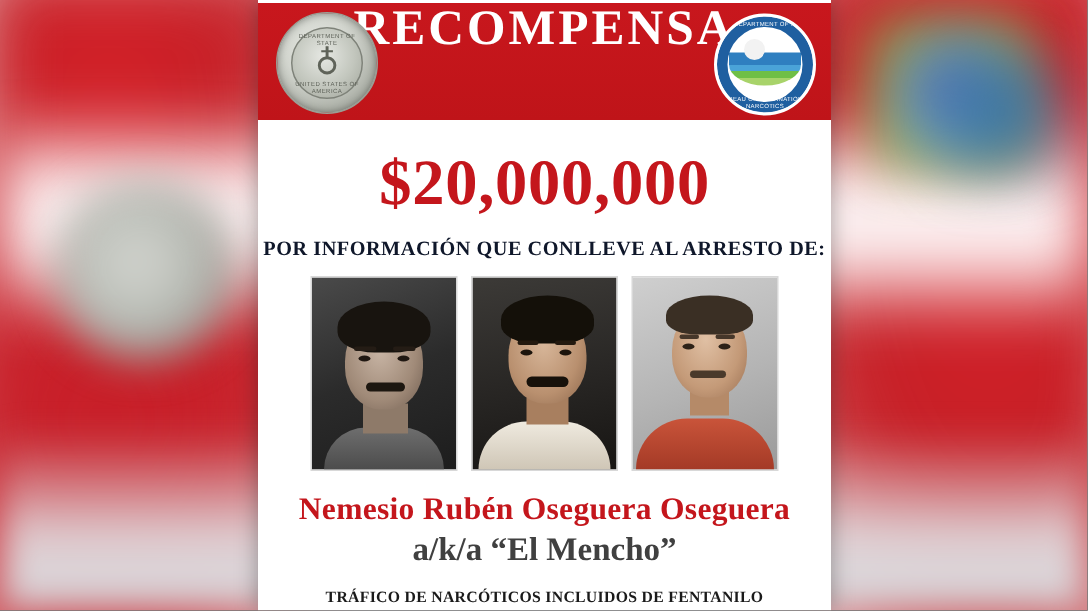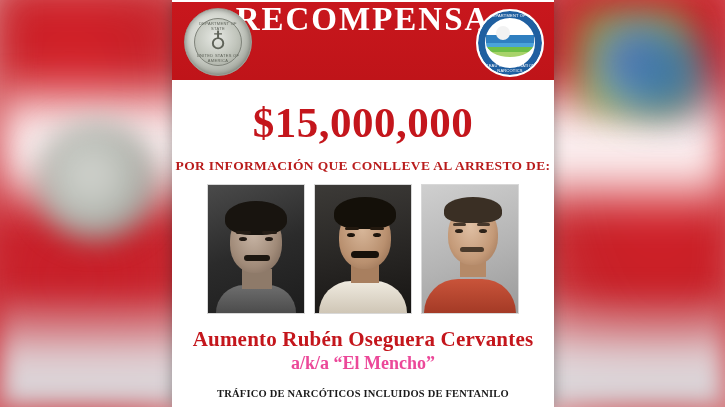--- a/index.html
+++ b/index.html
@@ -219,21 +219,21 @@
     font-size: 43px;
     font-weight: 700;
     color: #c4161c;
     letter-spacing: 0.5px;
     font-family: "Liberation Serif", serif;
   }
   .subtitle {
     margin-top: 11px;
     font-size: 13.5px;
     font-weight: 700;
-    color: #b91c1c;
+    color: #0f172a;
     letter-spacing: .35px;
     text-transform: uppercase;
   }
   .photos {
     margin-top: 10px;
     display: flex;
     justify-content: center;
     gap: 9px;
   }
   .photo {
@@ -348,23 +348,23 @@
 
   .name {
     margin-top: 12px;
     font-size: 21px;
     font-weight: 700;
     color: #c4161c;
     letter-spacing: .2px;
     line-height: 1.25;
   }
   .alias {
-    font-size: 18px;
-    font-weight: 700;
-    color: #ec4899;
+    font-size: 22px;
+    font-weight: 700;
+    color: #404040;
     line-height: 1.3;
   }
   .charges {
     margin-top: 10px;
     font-size: 10.5px;
     font-weight: 700;
     color: #1a1a1a;
     letter-spacing: .2px;
     line-height: 1.45;
     text-transform: uppercase;
@@ -404,21 +404,21 @@
         <div class="dos-wave"></div>
         <div class="dos-sun"></div>
         <div class="dos-ring"></div>
         <span class="dos-label-top">U.S. DEPARTMENT OF STATE</span>
         <span class="dos-label-bottom">BUREAU OF INTERNATIONAL NARCOTICS</span>
       </div>
     </div>
 
     <div class="poster-body">
 
-      <div class="amount">$15,000,000</div>
+      <div class="amount">$20,000,000</div>
 
       <div class="subtitle">Por información que conlleve al arresto de:</div>
 
       <div class="photos">
         <div class="photo p1">
           <div class="shirt"></div>
           <div class="neck"></div>
           <div class="face"></div>
           <div class="hair"></div>
           <div class="brow-l"></div>
@@ -444,21 +444,21 @@
           <div class="face"></div>
           <div class="hair"></div>
           <div class="brow-l"></div>
           <div class="brow-r"></div>
           <div class="eye-l"></div>
           <div class="eye-r"></div>
           <div class="mous"></div>
         </div>
       </div>
 
-      <div class="name">Aumento Rubén Oseguera Cervantes</div>
+      <div class="name">Nemesio Rubén Oseguera Oseguera</div>
       <div class="alias">a/k/a “El Mencho”</div>
 
       <div class="charges">
         <div>tráfico de narcóticos incluidos de fentanilo</div>
       </div>
 
     </div>
   </div>
 </div>
 

